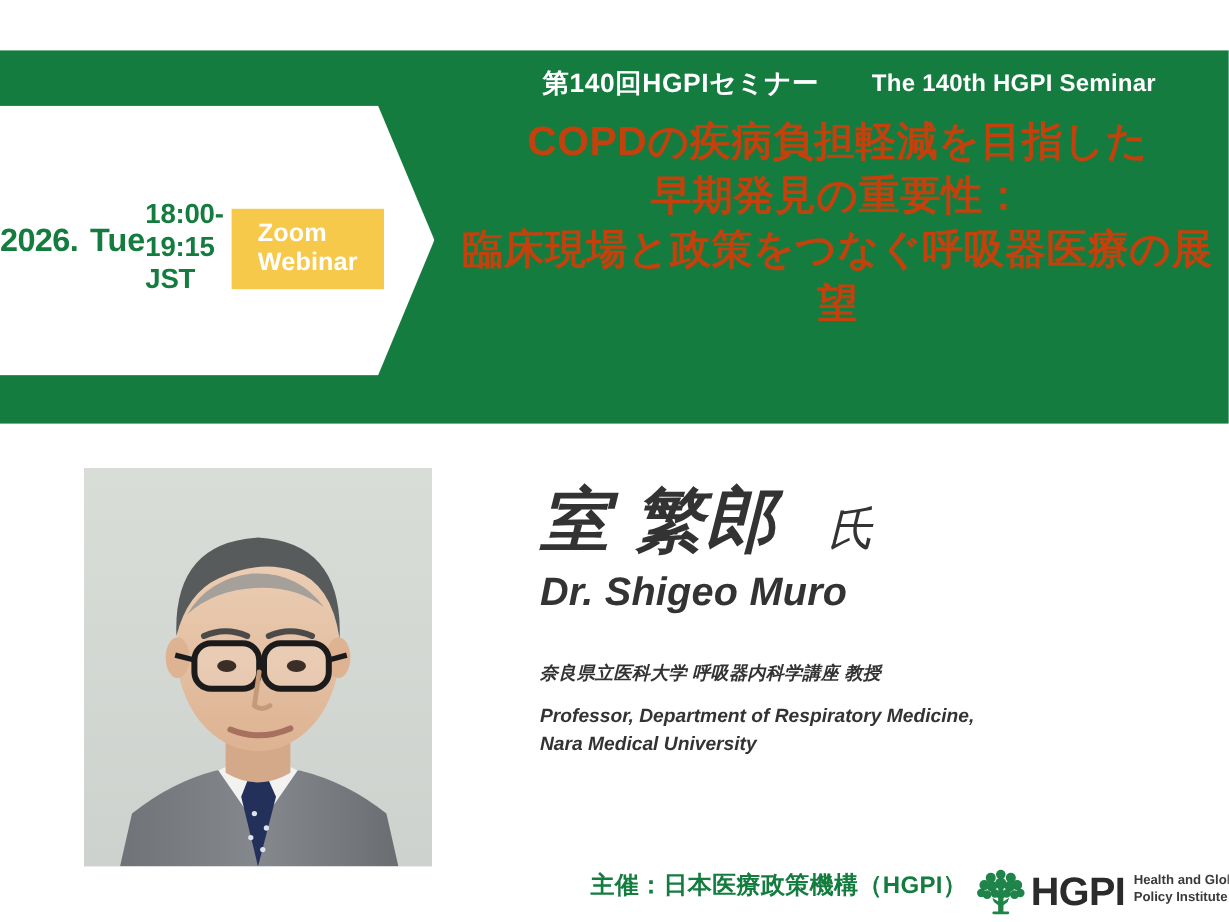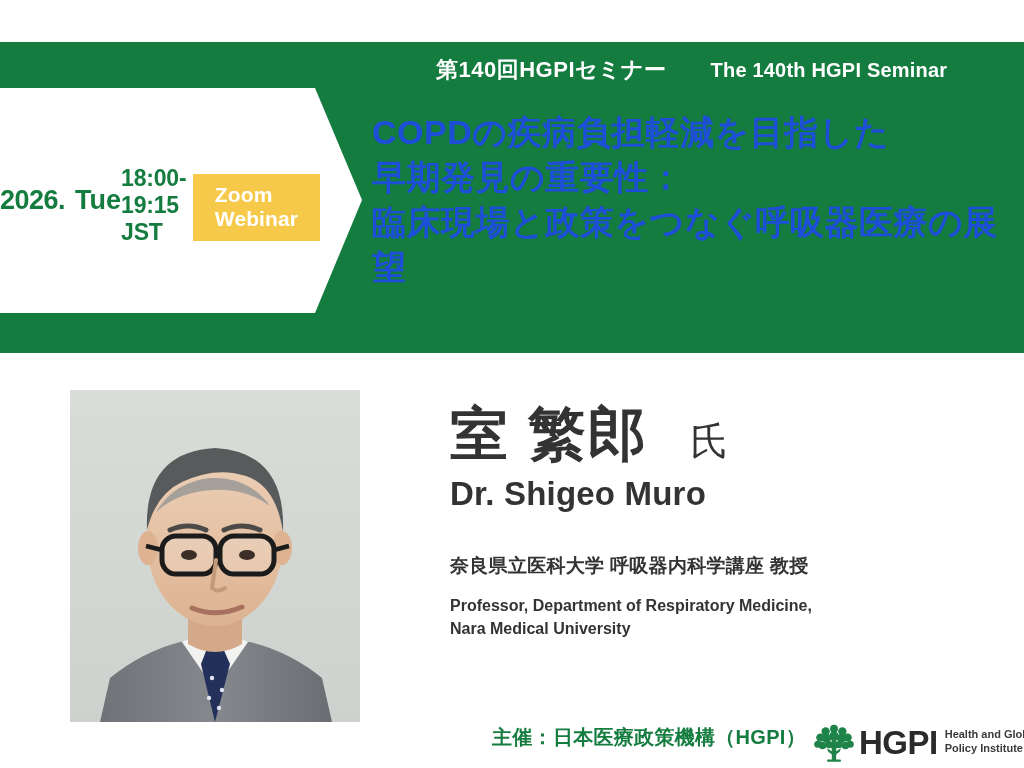--- a/index.html
+++ b/index.html
@@ -69,45 +69,46 @@
     color: #ffffff;
     font-size: 21px;
     font-weight: bold;
     padding: 9px 22px 10px 22px;
     letter-spacing: 0.1px;
   }
 
   
   .seminar-line {
     position: absolute;
-    left: 356px; top: 54px;
+    left: 372px; top: 54px;
     width: 640px; height: 32px;
     display: flex;
     align-items: center;
     color: #ffffff;
     z-index: 5;
   }
   .seminar-jp {
     font-size: 22px; font-weight: bold;
     margin-left: 80px;
     letter-spacing: 0.5px;
   }
   .seminar-en {
     font-size: 20px; font-weight: bold;
     margin-left: 44px;
     letter-spacing: 0.2px;
   }
 
   
   .titles {
     position: absolute;
-    left: 372px; top: 110px;
+    left: 372px; top: 96px;
     width: 652px;
     z-index: 5;
-    color: #1d4ed8;
+    text-align: center;
+    color: #c2410c;
   }
   .title-jp {
     font-size: 34px;
     font-weight: bold;
     line-height: 1.32;
     letter-spacing: 0.5px;
   }
   .title-en {
     margin-top: 14px;
     font-size: 19px;
@@ -125,20 +126,21 @@
     background: #d3d7d2;
   }
   .portrait svg { display: block; width: 290px; height: 332px; }
 
   
   .speaker {
     position: absolute;
     left: 450px; top: 404px;
     width: 560px;
     color: #333333;
+    font-style: italic;
   }
   .speaker-name-row {
     display: flex;
     align-items: baseline;
     white-space: nowrap;
   }
   .speaker-name-jp {
     font-size: 58px;
     font-weight: bold;
     letter-spacing: 2px;
@@ -151,21 +153,21 @@
     letter-spacing: 0px;
   }
   .speaker-name-en {
     margin-top: 8px;
     font-size: 33px;
     font-weight: bold;
     letter-spacing: 0.2px;
   }
   .affiliation-jp {
     margin-top: 40px;
-    font-size: 19px;
+    font-size: 15px;
     font-weight: bold;
     letter-spacing: 0.3px;
   }
   .affiliation-en {
     margin-top: 16px;
     font-size: 16px;
     font-weight: bold;
     line-height: 1.42;
   }
   .organizer {

